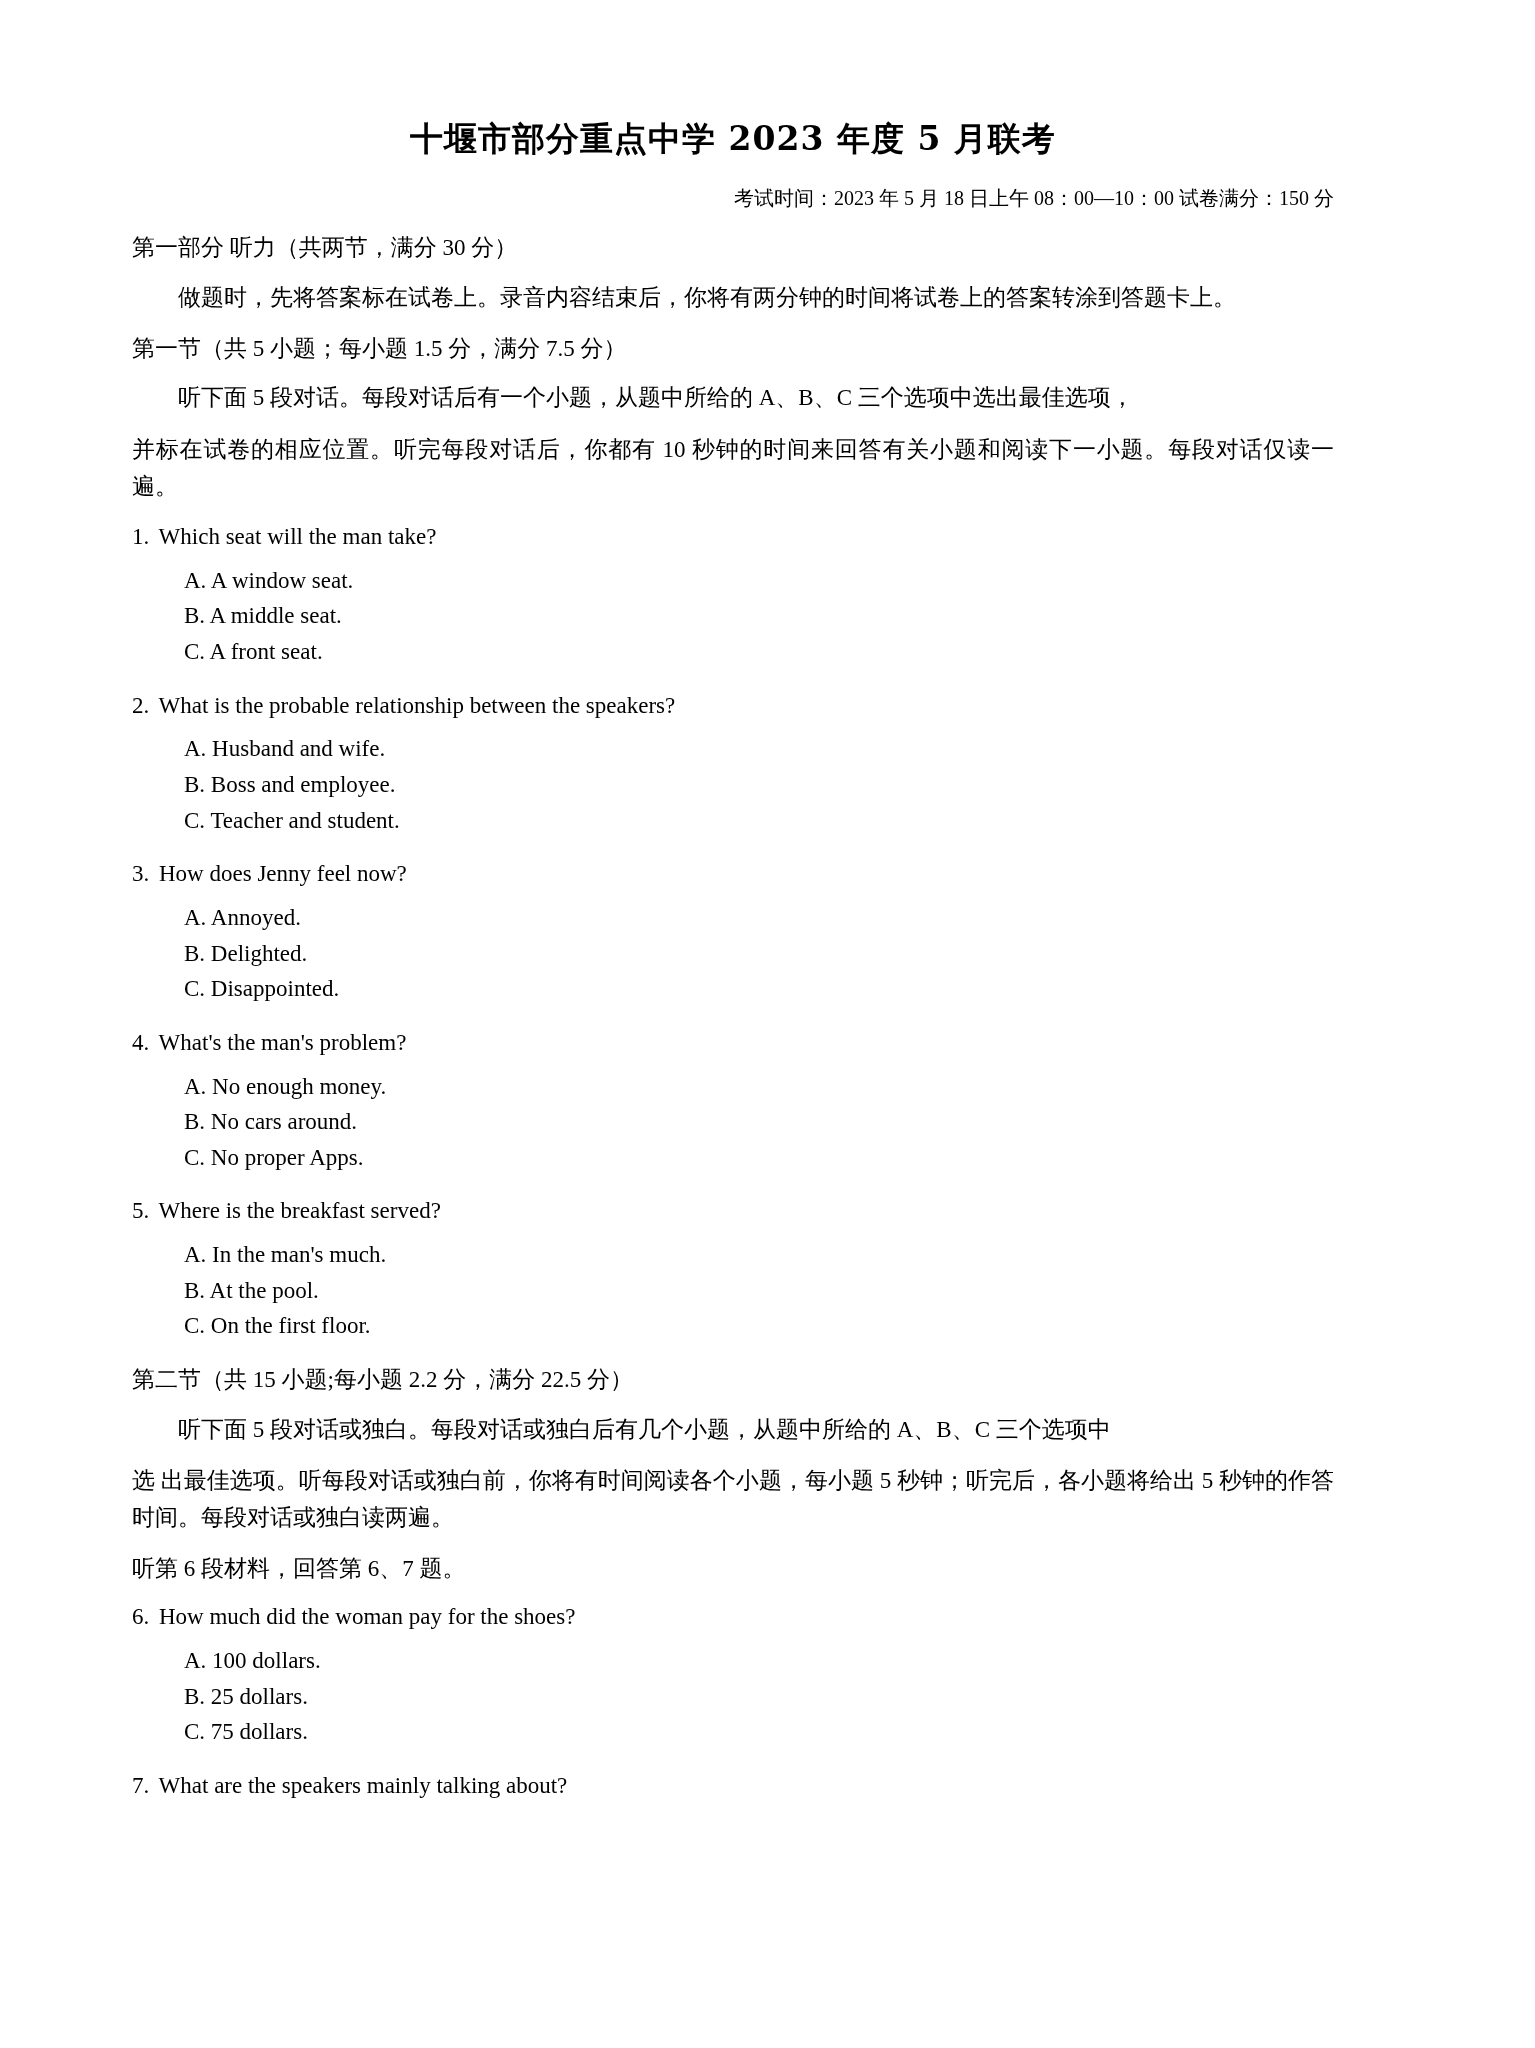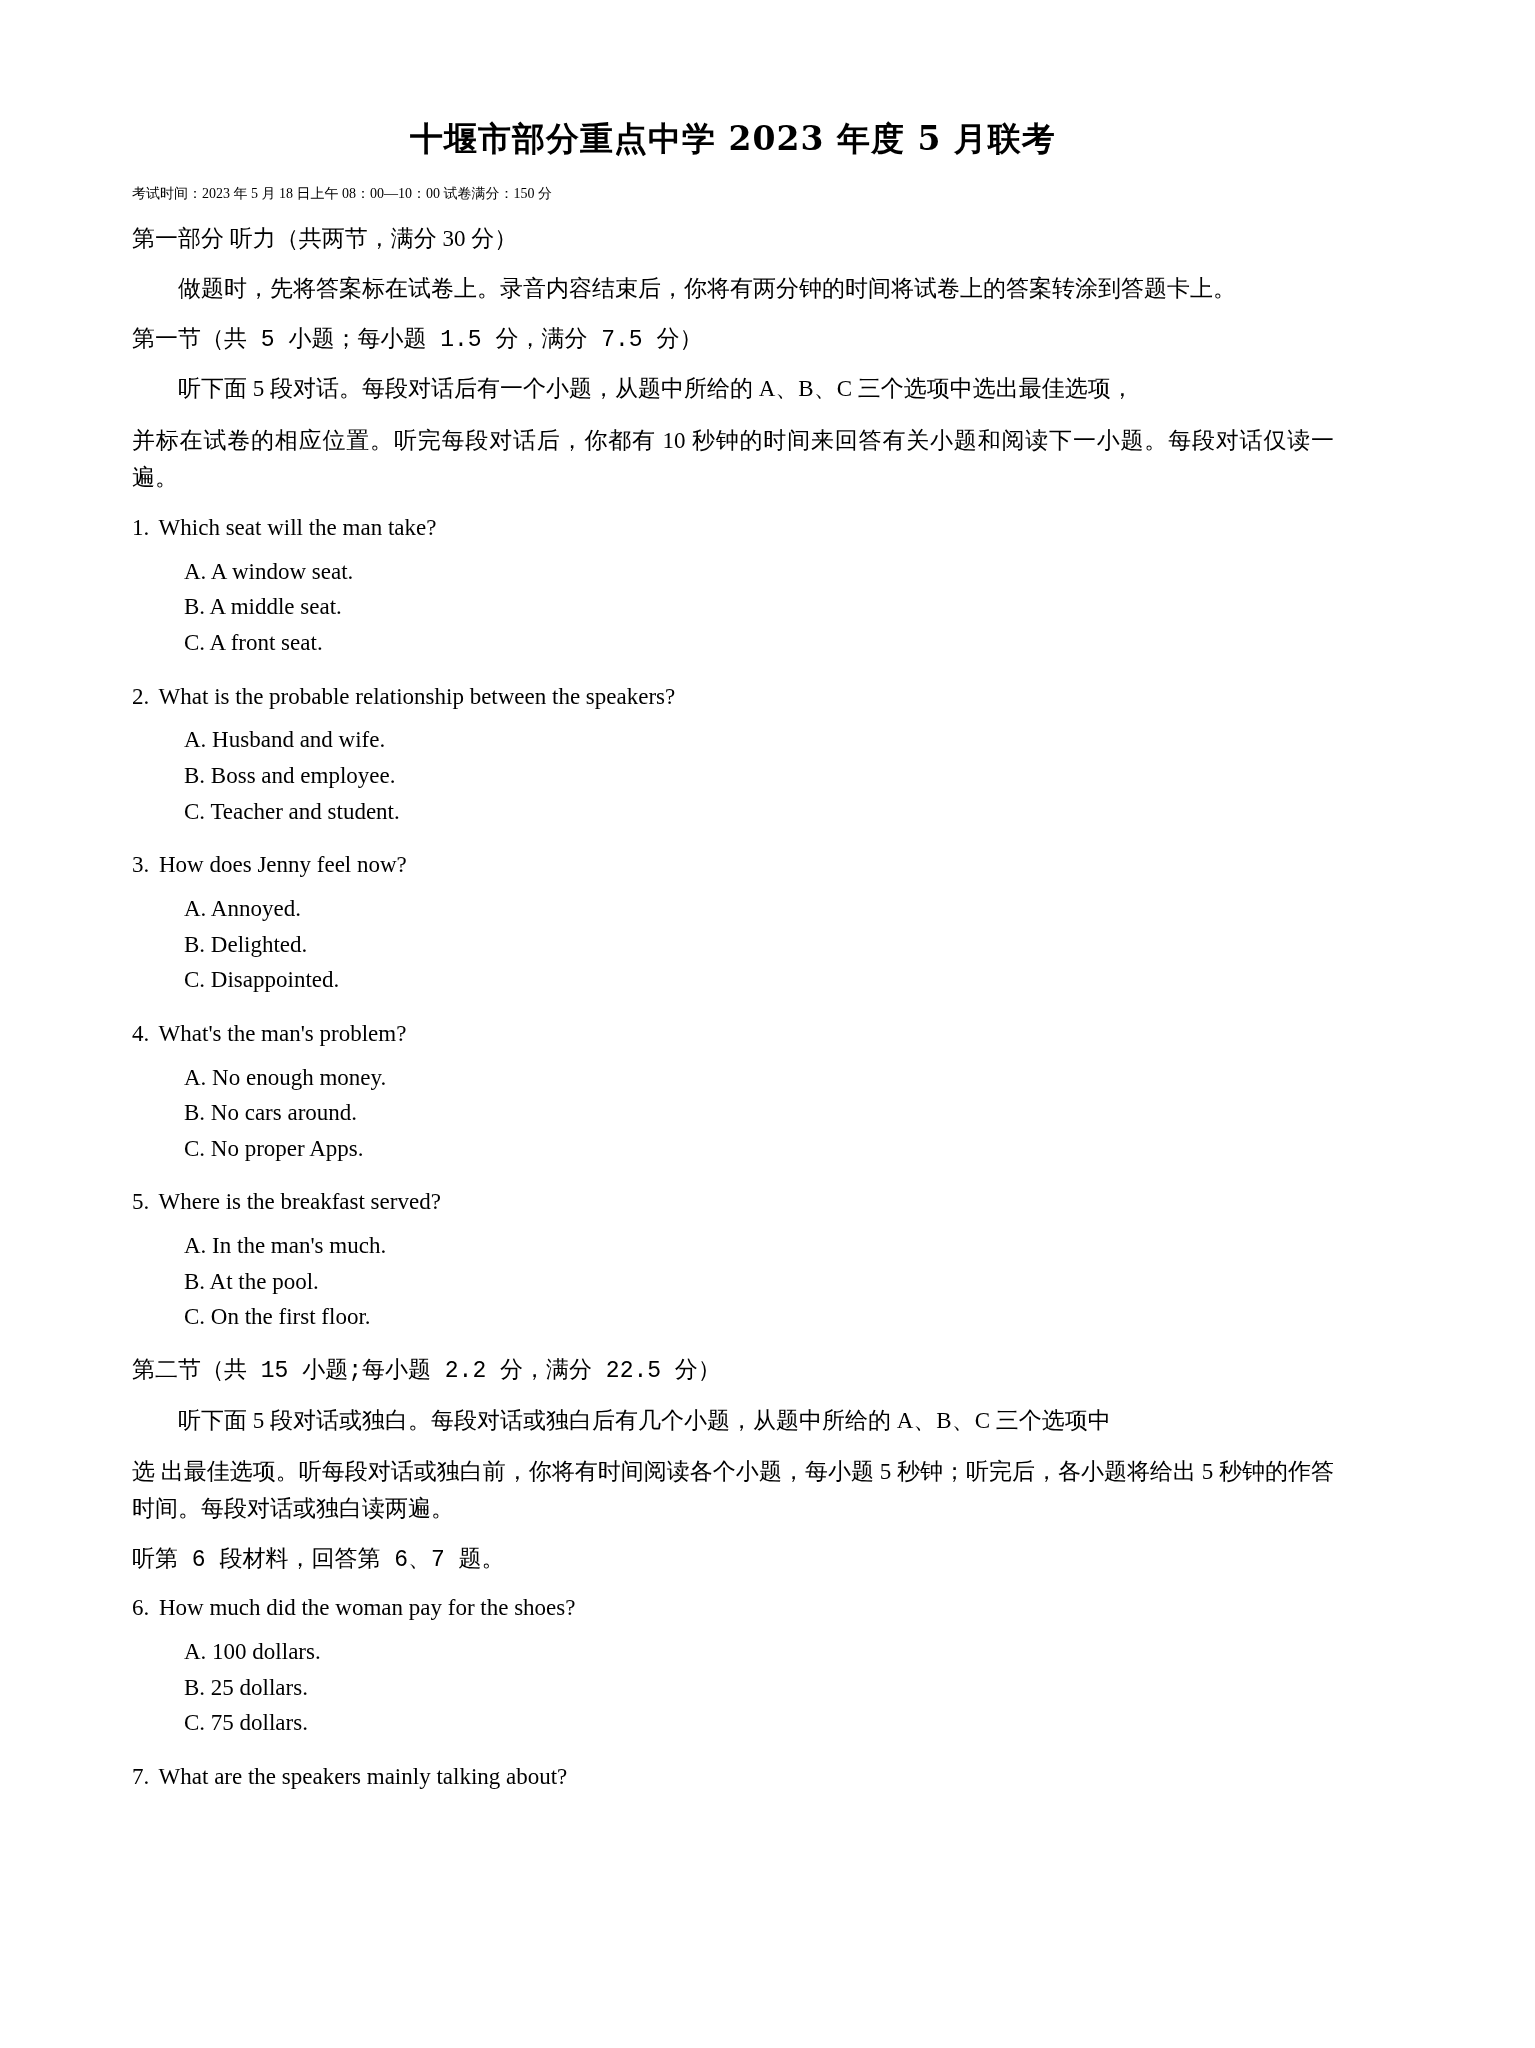--- a/index.html
+++ b/index.html
@@ -32,42 +32,41 @@
   .doc-subtitle {
     text-align: center;
     font-family: "DejaVu Serif", serif;
     font-weight: bold;
     font-size: 38px;
     letter-spacing: 2px;
     margin: 0 0 26px 0;
     line-height: 1.3;
   }
   .exam-info {
-    text-align: left;
-    font-size: 14px;
+    text-align: right;
+    font-size: 20px;
     margin: 0 0 18px 0;
     line-height: 1.5;
   }
   .section-head {
     font-size: 23px;
     margin: 0 0 14px 0;
     line-height: 1.5;
   }
   .para {
     font-size: 23px;
     line-height: 1.62;
     margin: 0 0 14px 0;
     text-align: justify;
   }
   .para.indent { text-indent: 2em; }
   .sub-head {
     font-size: 23px;
     line-height: 1.6;
     margin: 0 0 12px 0;
-    font-family: Liberation Mono, monospace;
   }
   .question {
     font-size: 23px;
     line-height: 1.55;
     margin: 0 0 8px 0;
   }
   .q-num { margin-right: 4px; }
   .options {
     display: flex;
     font-size: 23px;

